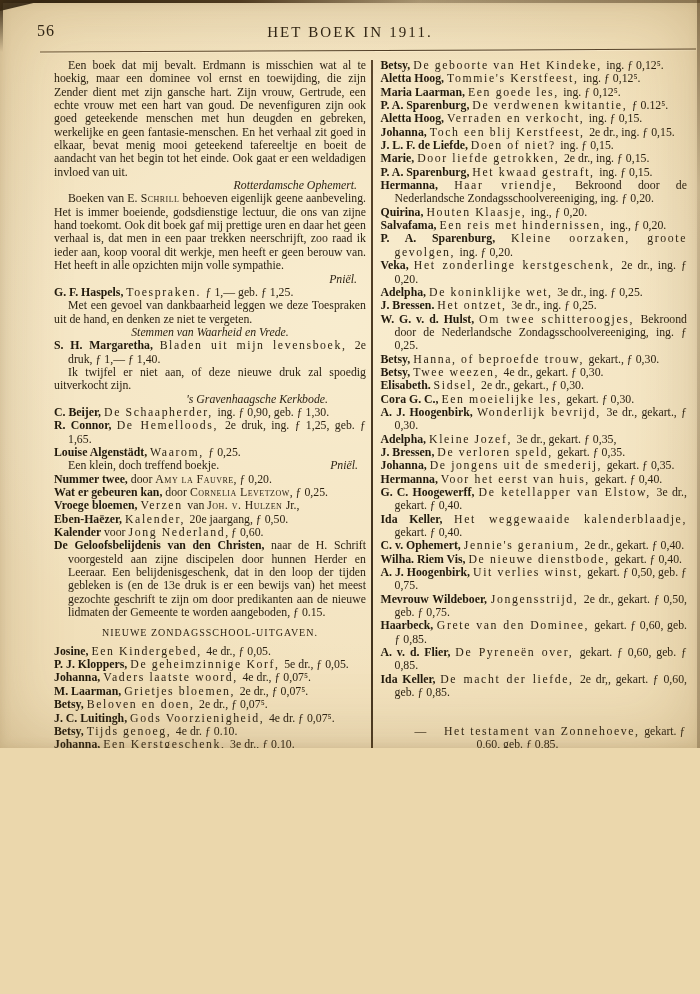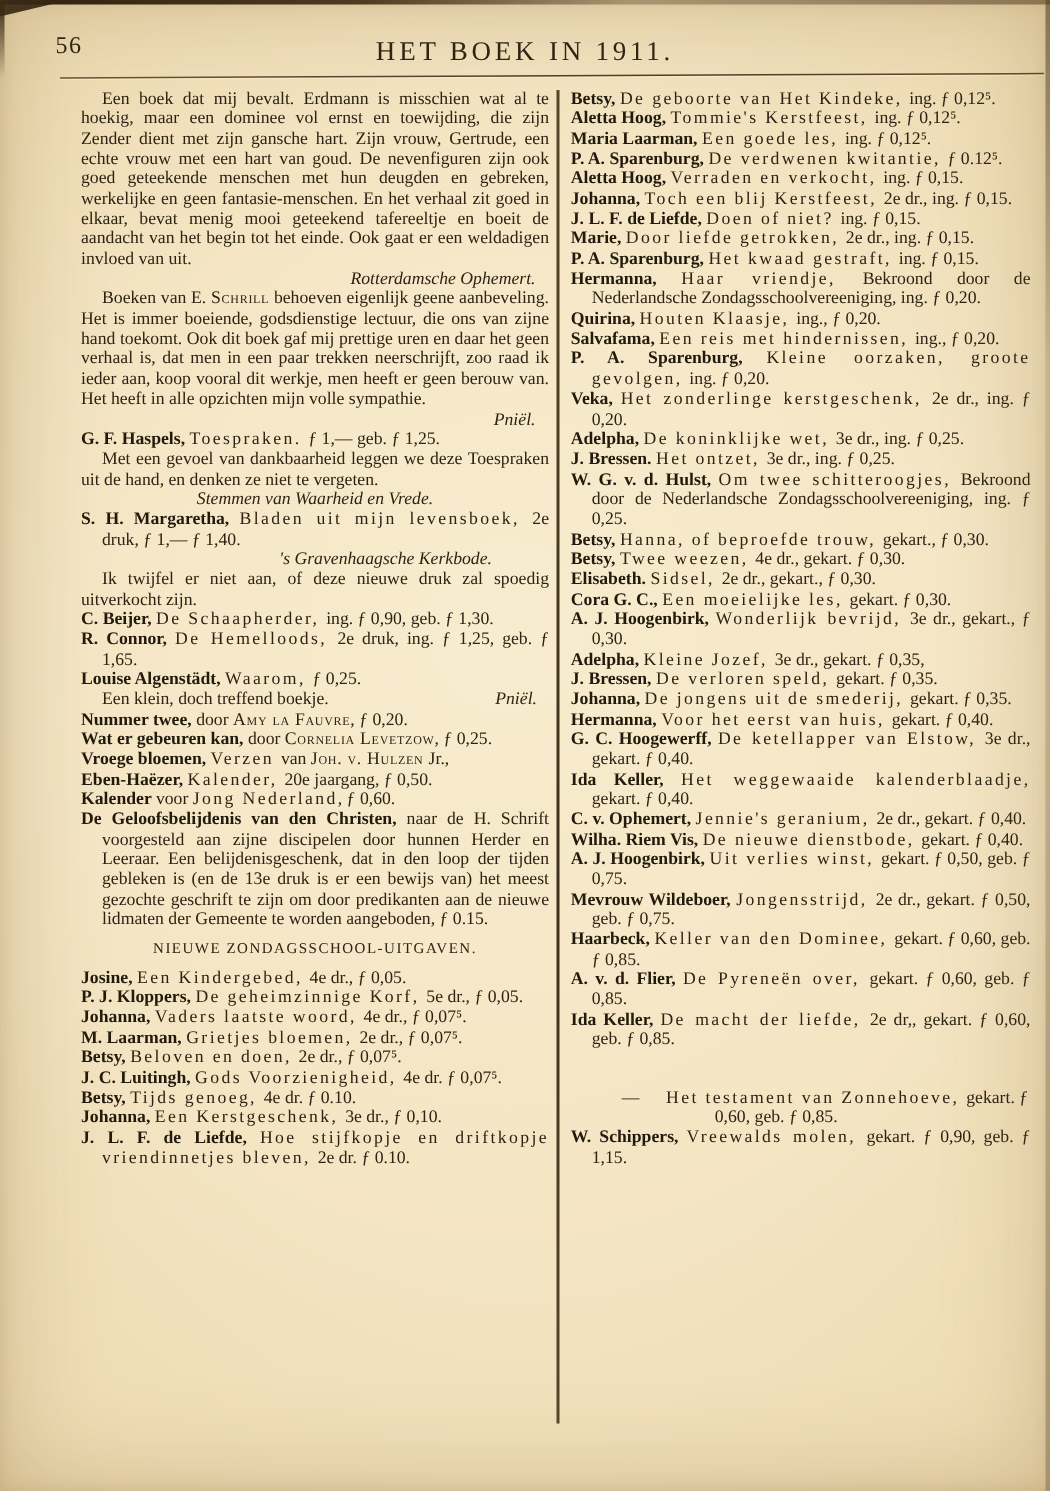--- a/index.html
+++ b/index.html
@@ -6,41 +6,41 @@
     --paper:#ebd7ac; --paper-light:#f3e3c0; --paper-dark:#dec397;
     --ink:#2d2314; --rule:#5c4931;
   }
   html,body{margin:0;padding:0;}
   body{
     width:700px;height:994px;overflow:hidden;
     font-family:"Liberation Serif","DejaVu Serif",serif;
     background:var(--paper);
   }
   .page{
-    position:relative;width:700px;height:994px;overflow:hidden;
+    position:relative;width:700px;height:748px;overflow:hidden;
     background:
       radial-gradient(ellipse 90% 70% at 48% 42%, rgba(255,248,225,.45), rgba(255,248,225,0) 70%),
       radial-gradient(ellipse 140% 120% at 50% 50%, var(--paper-light) 30%, var(--paper) 62%, var(--paper-dark) 100%);
     color:var(--ink);
   }
   .vignette{position:absolute;inset:0;pointer-events:none;
     box-shadow:inset 0 0 70px rgba(124,92,44,.28), inset 0 0 12px rgba(124,92,44,.18);}
   .edge-top{position:absolute;top:0;left:0;width:100%;height:3px;
     background:linear-gradient(90deg,#1e150a,#44331e 34%,rgba(68,51,30,.35) 60%,rgba(68,51,30,.55) 100%);}
   .edge-corner{position:absolute;top:0;left:0;width:0;height:0;
     border-top:11px solid #241a0e;border-right:46px solid transparent;opacity:.9;}
   .edge-left{position:absolute;top:0;left:0;width:3px;height:52px;
     background:linear-gradient(#241a0e,rgba(36,26,14,0));}
   .edge-right{position:absolute;top:0;right:0;width:3px;height:100%;
     background:linear-gradient(rgba(62,45,24,.55),rgba(62,45,24,.12) 25%,rgba(62,45,24,.3) 90%);}
 
   .hdr{position:relative;height:50px;}
   .pagenum{position:absolute;left:37px;top:22px;font-size:16px;letter-spacing:1px;}
   .htitle{position:absolute;left:0;right:0;top:24px;text-align:center;
-    font-size:18px;letter-spacing:.14em;font-weight:400;margin:0;}
+    font-size:15px;letter-spacing:.14em;font-weight:400;margin:0;}
   .hrule{position:absolute;left:40px;top:50px;width:656px;height:1px;
     background:linear-gradient(90deg,#6b5637,#4e3d26 55%,#5c4931);
     box-shadow:0 1px 0 rgba(255,245,215,.5);transform:rotate(-.25deg);}
 
   .columns{display:flex;align-items:flex-start;padding:9px 13px 0 54px;}
   .col{font-size:11.8px;line-height:13.35px;}
   .col-left{width:312px;}
   .col-right{flex:1;padding-left:1px;}
   .divider{width:1.5px;background:linear-gradient(#5a462b,#3f301b 60%,#5a462b);height:889px;margin:1px 7px 0 5px;flex:none;}
 
@@ -77,22 +77,22 @@
   <div class="columns">
     <div id="col-left" class="col col-left">
         <p class="blk para"><span class="sn">Een boek dat mij bevalt. Erdmann is misschien wat al te hoekig, maar een dominee vol ernst en toewijding, die zijn Zender dient met zijn gansche hart. Zijn vrouw, Gertrude, een echte vrouw met een hart van goud. De nevenfiguren zijn ook goed geteekende menschen met hun deugden en gebreken, werkelijke en geen fantasie-menschen. En het verhaal zit goed in elkaar, bevat menig mooi geteekend tafereeltje en boeit de aandacht van het begin tot het einde. Ook gaat er een weldadigen invloed van uit.</span></p>
         <p class="blk attr-right"><span class="si">Rotterdamsche Ophemert.</span></p>
         <p class="blk para"><span class="sn">Boeken van E. </span><span class="ssc">Schrill</span><span class="sn"> behoeven eigenlijk geene aanbeveling. Het is immer boeiende, godsdienstige lectuur, die ons van zijne hand toekomt. Ook dit boek gaf mij prettige uren en daar het geen verhaal is, dat men in een paar trekken neerschrijft, zoo raad ik ieder aan, koop vooral dit werkje, men heeft er geen berouw van. Het heeft in alle opzichten mijn volle sympathie.</span></p>
         <p class="blk attr-right"><span class="si">Pniël.</span></p>
         <p class="blk entry"><span class="sb">G. F. Haspels, </span><span class="ssp">Toespraken. </span><span class="sn">ƒ 1,— geb. ƒ 1,25.</span></p>
         <p class="blk para"><span class="sn">Met een gevoel van dankbaarheid leggen we deze Toespraken uit de hand, en denken ze niet te vergeten.</span></p>
         <p class="blk attr-center"><span class="si">Stemmen van Waarheid en Vrede.</span></p>
         <p class="blk entry"><span class="sb">S. H. Margaretha, </span><span class="ssp">Bladen uit mijn levensboek, </span><span class="sn">2e druk, ƒ 1,— ƒ 1,40.</span></p>
+        <p class="blk para"><span class="sn">Ik twijfel er niet aan, of deze nieuwe druk zal spoedig uitverkocht zijn.</span></p>
         <p class="blk attr-right-pad"><span class="si">'s Gravenhaagsche Kerkbode.</span></p>
-        <p class="blk para"><span class="sn">Ik twijfel er niet aan, of deze nieuwe druk zal spoedig uitverkocht zijn.</span></p>
         <p class="blk entry"><span class="sb">C. Beijer, </span><span class="ssp">De Schaapherder, </span><span class="sn">ing. ƒ 0,90, geb. ƒ 1,30.</span></p>
         <p class="blk entry"><span class="sb">R. Connor, </span><span class="ssp">De Hemelloods, </span><span class="sn">2e druk, ing. ƒ 1,25, geb. ƒ 1,65.</span></p>
         <p class="blk entry"><span class="sb">Louise Algenstädt, </span><span class="ssp">Waarom, </span><span class="sn">ƒ 0,25.</span></p>
         <p class="blk para"><span class="sri">Pniël.</span><span class="sn">Een klein, doch treffend boekje.</span></p>
         <p class="blk entry"><span class="sb">Nummer twee, </span><span class="sn">door </span><span class="ssc">Amy la Fauvre</span><span class="sn">, ƒ 0,20.</span></p>
         <p class="blk entry"><span class="sb">Wat er gebeuren kan, </span><span class="sn">door </span><span class="ssc">Cornelia Levetzow</span><span class="sn">, ƒ 0,25.</span></p>
         <p class="blk entry"><span class="sb">Vroege bloemen, </span><span class="ssp">Verzen </span><span class="sn">van </span><span class="ssc">Joh. v. Hulzen </span><span class="sn">Jr.,</span></p>
         <p class="blk entry"><span class="sb">Eben-Haëzer, </span><span class="ssp">Kalender, </span><span class="sn">20e jaargang, ƒ 0,50.</span></p>
         <p class="blk entry"><span class="sb">Kalender </span><span class="sn">voor </span><span class="ssp">Jong Nederland</span><span class="sn">, ƒ 0,60.</span></p>
         <p class="blk entry"><span class="sb">De Geloofsbelijdenis van den Christen, </span><span class="sn">naar de H. Schrift voorgesteld aan zijne discipelen door hunnen Herder en Leeraar. Een belijdenisgeschenk, dat in den loop der tijden gebleken is (en de 13e druk is er een bewijs van) het meest gezochte geschrift te zijn om door predikanten aan de nieuwe lidmaten der Gemeente te worden aangeboden, ƒ 0.15.</span></p>
@@ -134,21 +134,21 @@
         <p class="blk entry"><span class="sb">Adelpha, </span><span class="ssp">Kleine Jozef, </span><span class="sn">3e dr., gekart. ƒ 0,35,</span></p>
         <p class="blk entry"><span class="sb">J. Bressen, </span><span class="ssp">De verloren speld, </span><span class="sn">gekart. ƒ 0,35.</span></p>
         <p class="blk entry"><span class="sb">Johanna, </span><span class="ssp">De jongens uit de smederij, </span><span class="sn">gekart. ƒ 0,35.</span></p>
         <p class="blk entry"><span class="sb">Hermanna, </span><span class="ssp">Voor het eerst van huis, </span><span class="sn">gekart. ƒ 0,40.</span></p>
         <p class="blk entry"><span class="sb">G. C. Hoogewerff, </span><span class="ssp">De ketellapper van Elstow, </span><span class="sn">3e dr., gekart. ƒ 0,40.</span></p>
         <p class="blk entry"><span class="sb">Ida Keller, </span><span class="ssp">Het weggewaaide kalenderblaadje, </span><span class="sn">gekart. ƒ 0,40.</span></p>
         <p class="blk entry"><span class="sb">C. v. Ophemert, </span><span class="ssp">Jennie's geranium, </span><span class="sn">2e dr., gekart. ƒ 0,40.</span></p>
         <p class="blk entry"><span class="sb">Wilha. Riem Vis, </span><span class="ssp">De nieuwe dienstbode, </span><span class="sn">gekart. ƒ 0,40.</span></p>
         <p class="blk entry"><span class="sb">A. J. Hoogenbirk, </span><span class="ssp">Uit verlies winst, </span><span class="sn">gekart. ƒ 0,50, geb. ƒ 0,75.</span></p>
         <p class="blk entry"><span class="sb">Mevrouw Wildeboer, </span><span class="ssp">Jongensstrijd, </span><span class="sn">2e dr., gekart. ƒ 0,50, geb. ƒ 0,75.</span></p>
-        <p class="blk entry"><span class="sb">Haarbeck, </span><span class="ssp">Keller van den Dominee, </span><span class="sn">gekart. ƒ 0,60, geb. ƒ 0,85.</span></p>
+        <p class="blk entry"><span class="sb">Haarbeck, </span><span class="ssp">Grete van den Dominee, </span><span class="sn">gekart. ƒ 0,60, geb. ƒ 0,85.</span></p>
         <p class="blk entry"><span class="sb">A. v. d. Flier, </span><span class="ssp">De Pyreneën over, </span><span class="sn">gekart. ƒ 0,60, geb. ƒ 0,85.</span></p>
         <p class="blk entry"><span class="sb">Ida Keller, </span><span class="ssp">De macht der liefde, </span><span class="sn">2e dr,, gekart. ƒ 0,60, geb. ƒ 0,85.</span></p>
         <p class="blk entry-dash"><span class="sn">—  </span><span class="ssp">Het testament van Zonnehoeve, </span><span class="sn">gekart. ƒ 0,60, geb. ƒ 0,85.</span></p>
         <p class="blk entry"><span class="sb">W. Schippers, </span><span class="ssp">Vreewalds molen, </span><span class="sn">gekart. ƒ 0,90, geb. ƒ 1,15.</span></p>
       </div>
   </div>
 
   <div class="vignette"></div>
 </div>
 

